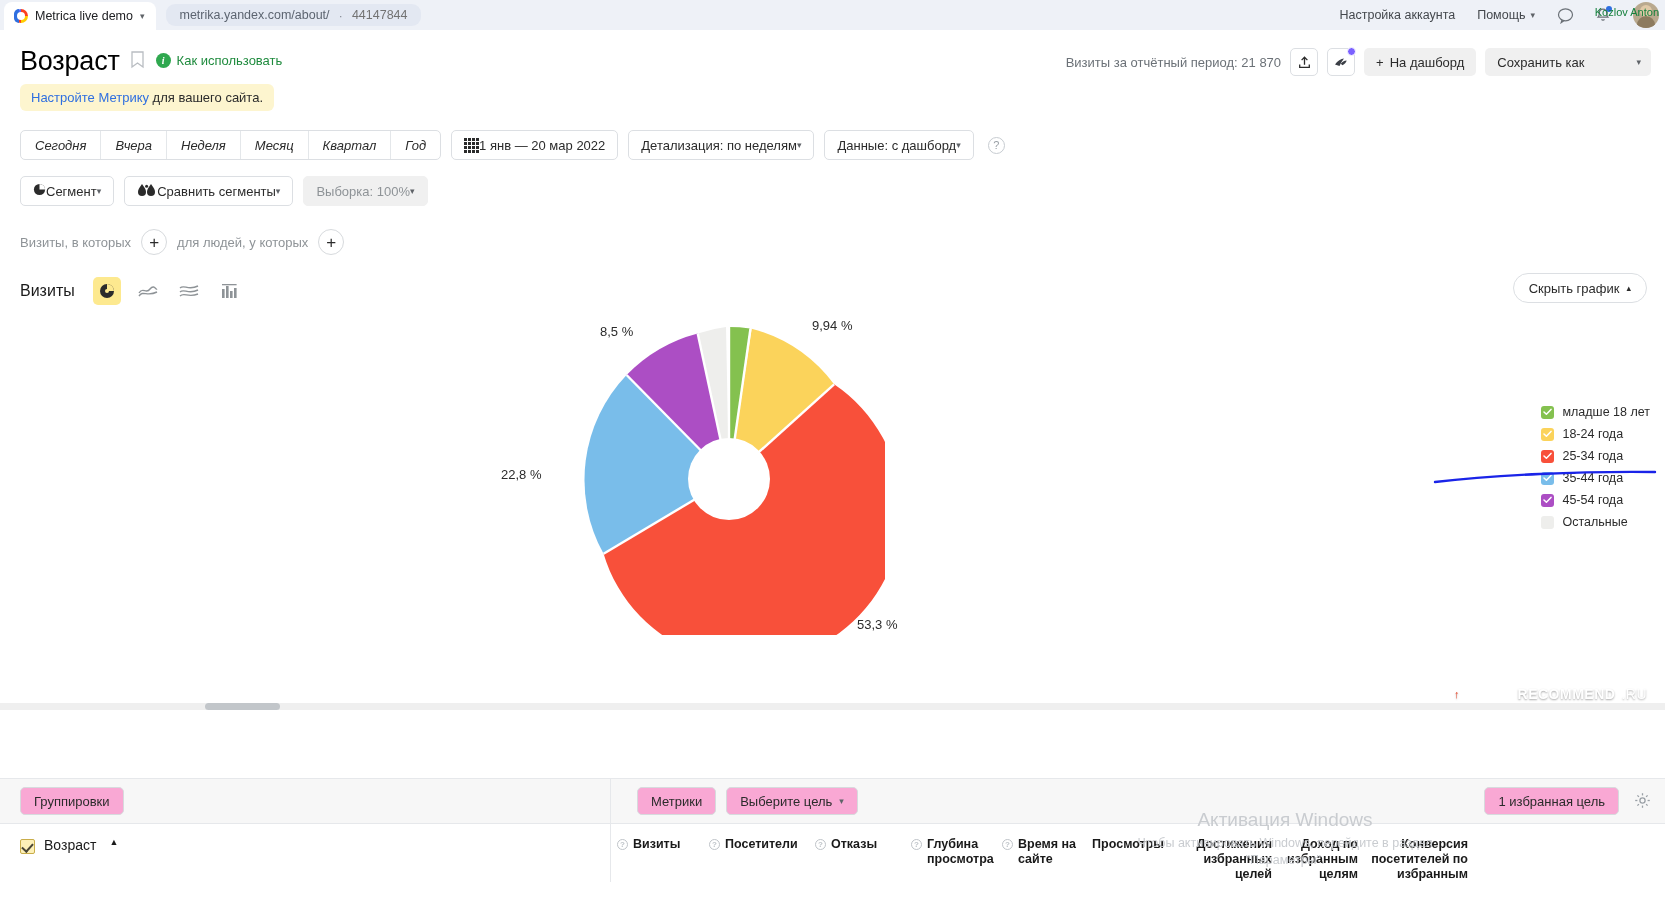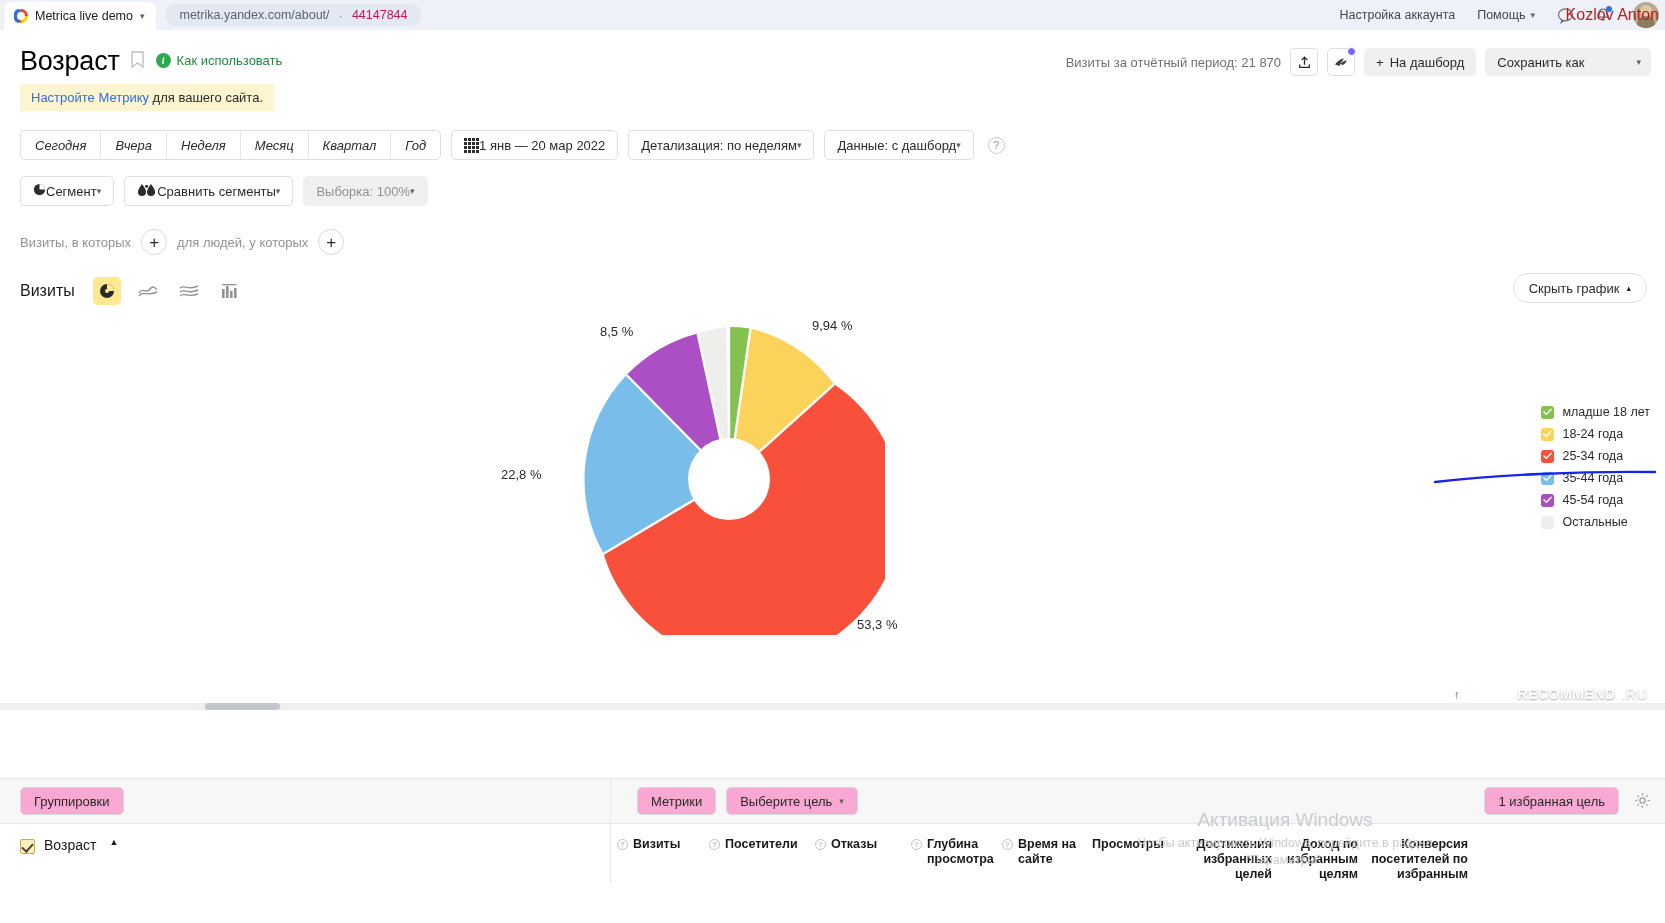--- a/index.html
+++ b/index.html
@@ -27,51 +27,51 @@
       position:relative;flex:0 0 auto;}
   .ylogo::after{content:"";position:absolute;left:3px;top:3px;width:8px;height:8px;border-radius:50%;background:#fff;}
   .ylogo::before{content:"";position:absolute;left:0;top:0;width:5px;height:14px;background:#2f6fe0;border-radius:7px 0 0 7px;}
   .tab-title{white-space:nowrap;overflow:hidden;text-overflow:ellipsis;}
   .chev{font-size:9px;color:#5f6368;margin-left:auto;}
   .urlchip{
     background:#e3e8f2; border-radius:9px; height:22px; display:flex;
     align-items:center; padding:0 13px; margin-left:10px; gap:9px;
     font-size:12.5px; color:#5c6470;
   }
-  .urlchip .cid{color:#be185d;}
+  .urlchip .cid{color:#737373;}
   .urlchip .dot{color:#8a9099;font-size:13px;}
   .topright{margin-left:auto;display:flex;align-items:center;gap:22px;padding-right:6px;font-size:12.5px;color:#44484d;}
   .topright .item{display:flex;align-items:center;gap:5px;cursor:pointer;}
   .ico-chat,.ico-bell{position:relative;width:16px;height:16px;display:inline-block;}
   .ico-chat svg,.ico-bell svg{display:block;}
   .belldot{position:absolute;right:-1px;top:-1px;width:6px;height:6px;border-radius:50%;background:#2f6fe0;}
   .avatar{width:26px;height:26px;border-radius:50%;background:#b9a98e;overflow:hidden;position:relative;}
   .avatar::after{content:"";position:absolute;left:4px;top:14px;width:18px;height:18px;border-radius:50%;background:#8d7b5f;}
   .avatar::before{content:"";position:absolute;left:7px;top:3px;width:12px;height:12px;border-radius:50%;background:#e0c9a6;}
-  .username{position:absolute;right:6px;top:6px;font-size:16px;color:#b91c1c;z-index:5;font-weight:400;}
+  .username{position:absolute;right:6px;top:6px;font-size:11px;color:#15803d;z-index:5;font-weight:400;}
 
   
   .page{position:relative;}
   .header-row{display:flex;align-items:flex-start;padding:18px 0 0 20px;position:relative;}
   h1.title{font-size:27px;font-weight:400;color:#000;margin:0;line-height:1;letter-spacing:-0.2px;}
   .bookmark{margin-left:11px;margin-top:3px;}
   .howto{display:flex;align-items:center;gap:6px;margin-left:12px;margin-top:5px;font-size:13px;color:#1f8b3e;cursor:pointer;}
   .info-badge{width:15px;height:15px;border-radius:50%;background:#2fa84f;color:#fff;font-size:10px;font-weight:700;
     display:flex;align-items:center;justify-content:center;font-style:italic;font-family:"Liberation Serif",serif;}
 
   .hdr-right{position:absolute;right:14px;top:18px;display:flex;align-items:center;gap:9px;}
   .visits-sum{font-size:13px;color:#6b7177;white-space:nowrap;}
   .sq-btn{width:28px;height:28px;border:1px solid #dcdfe3;border-radius:5px;background:#fff;display:flex;
     align-items:center;justify-content:center;cursor:pointer;position:relative;}
   .purple-dot{position:absolute;right:-2px;top:-2px;width:9px;height:9px;border-radius:50%;background:#7b61ff;border:1.5px solid #fff;}
   .gbtn{height:28px;background:#f0f0f0;border:none;border-radius:5px;display:flex;align-items:center;gap:6px;
     padding:0 12px;font-size:13px;color:#2b2b2b;cursor:pointer;font-family:inherit;white-space:nowrap;}
   .gbtn.wide{padding-right:10px;}
 
-  .tipbar{margin:9px 0 0 20px;background:#fdf5cf;display:inline-block;padding:6px 11px;font-size:13px;color:#2b2b2b;border-radius:0;}
+  .tipbar{margin:9px 0 0 20px;background:#fdf5cf;display:inline-block;padding:6px 11px;font-size:13px;color:#2b2b2b;border-radius:6px;}
   .tipbar a{color:#2f6fe0;text-decoration:none;cursor:pointer;}
 
   
   .filters{display:flex;align-items:center;gap:10px;padding:19px 0 0 20px;flex-wrap:nowrap;}
   .seg-group{display:flex;border:1px solid #dcdfe3;border-radius:5px;overflow:hidden;height:30px;background:#fff;}
   .seg-group .seg{padding:0 14px;display:flex;align-items:center;font-size:13px;color:#2b2b2b;border-right:1px solid #e4e7ea;cursor:pointer;white-space:nowrap;font-style:italic;}
   .seg-group .seg:last-child{border-right:none;}
   .pill{height:30px;border:1px solid #dcdfe3;border-radius:5px;background:#fff;display:flex;align-items:center;
     gap:0;padding:0 12px;font-size:13px;color:#2b2b2b;cursor:pointer;white-space:nowrap;font-family:inherit;}
   .pill.muted{background:#f0f0f0;border-color:#f0f0f0;color:#8e9397;}

